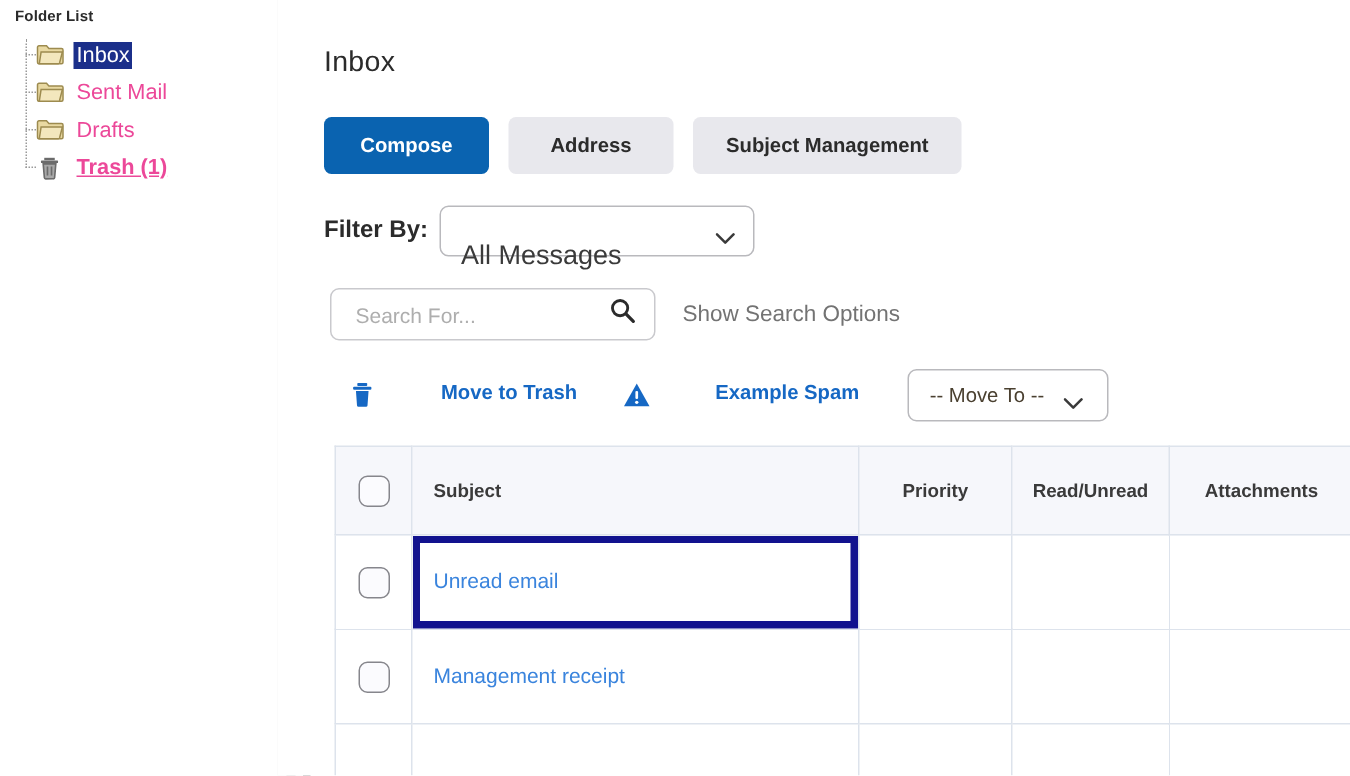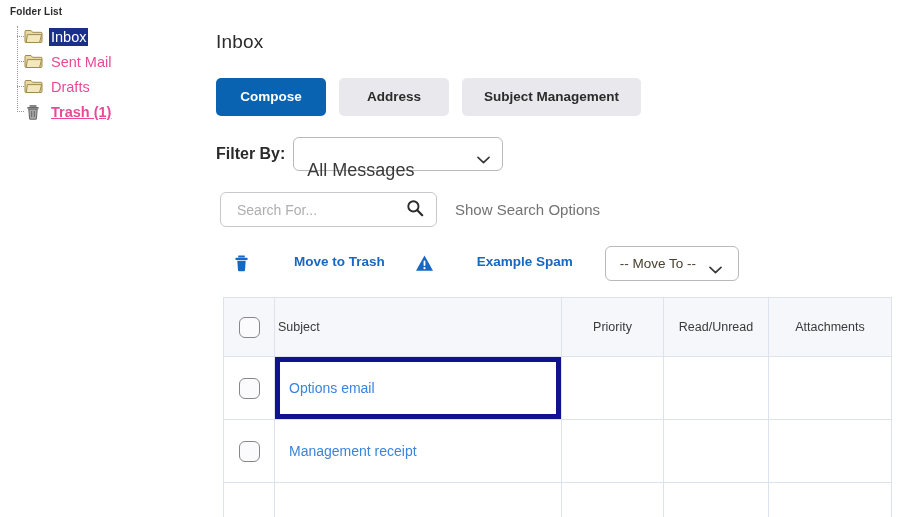--- a/index.html
+++ b/index.html
@@ -289,25 +289,25 @@
     margin-top: 16px;
     margin-left: 7px;
     width: 662px;
     border-collapse: collapse;
     table-layout: fixed;
   }
   .mail-table th {
     background: #f6f7fb;
     border: 1px solid #dde3ec;
     font-size: 12.5px;
-    font-weight: normal;
+    font-weight: bold;
     color: #3a3a3a;
     text-align: left;
     height: 58px;
-    padding: 0 0 0 3px;
+    padding: 0 0 0 14px;
     vertical-align: middle;
   }
   .mail-table td {
     border: 1px solid #dde3ec;
     height: 62px;
     padding: 0 0 0 14px;
     vertical-align: middle;
     background: #ffffff;
     position: relative;
   }
@@ -489,21 +489,21 @@
           <th class="col-readunread">Read/Unread</th>
           <th class="col-attachments">Attachments</th>
         </tr>
       </thead>
       <tbody>
         <tr>
           <td class="col-check">
             <span class="cb"></span>
           </td>
           <td class="col-subject focused">
-            <span class="subject-link">Options email</span>
+            <span class="subject-link">Unread email</span>
           </td>
           <td class="col-priority"></td>
           <td class="col-readunread"></td>
           <td class="col-attachments"></td>
         </tr>
         <tr>
           <td class="col-check">
             <span class="cb"></span>
           </td>
           <td class="col-subject">

